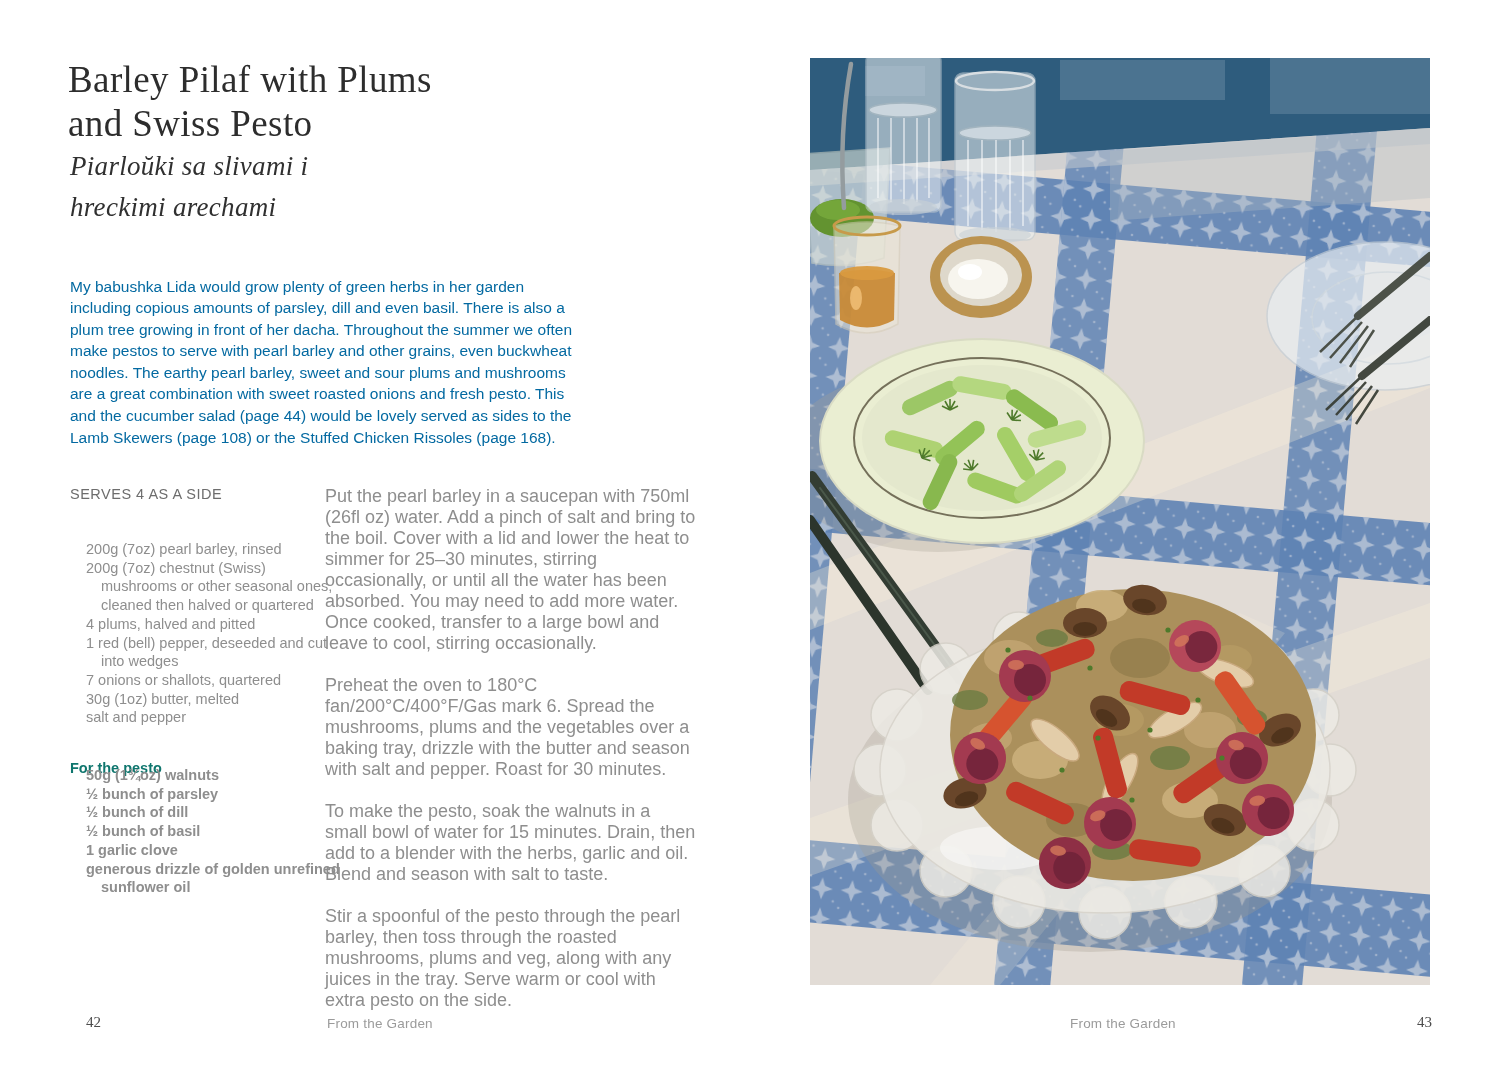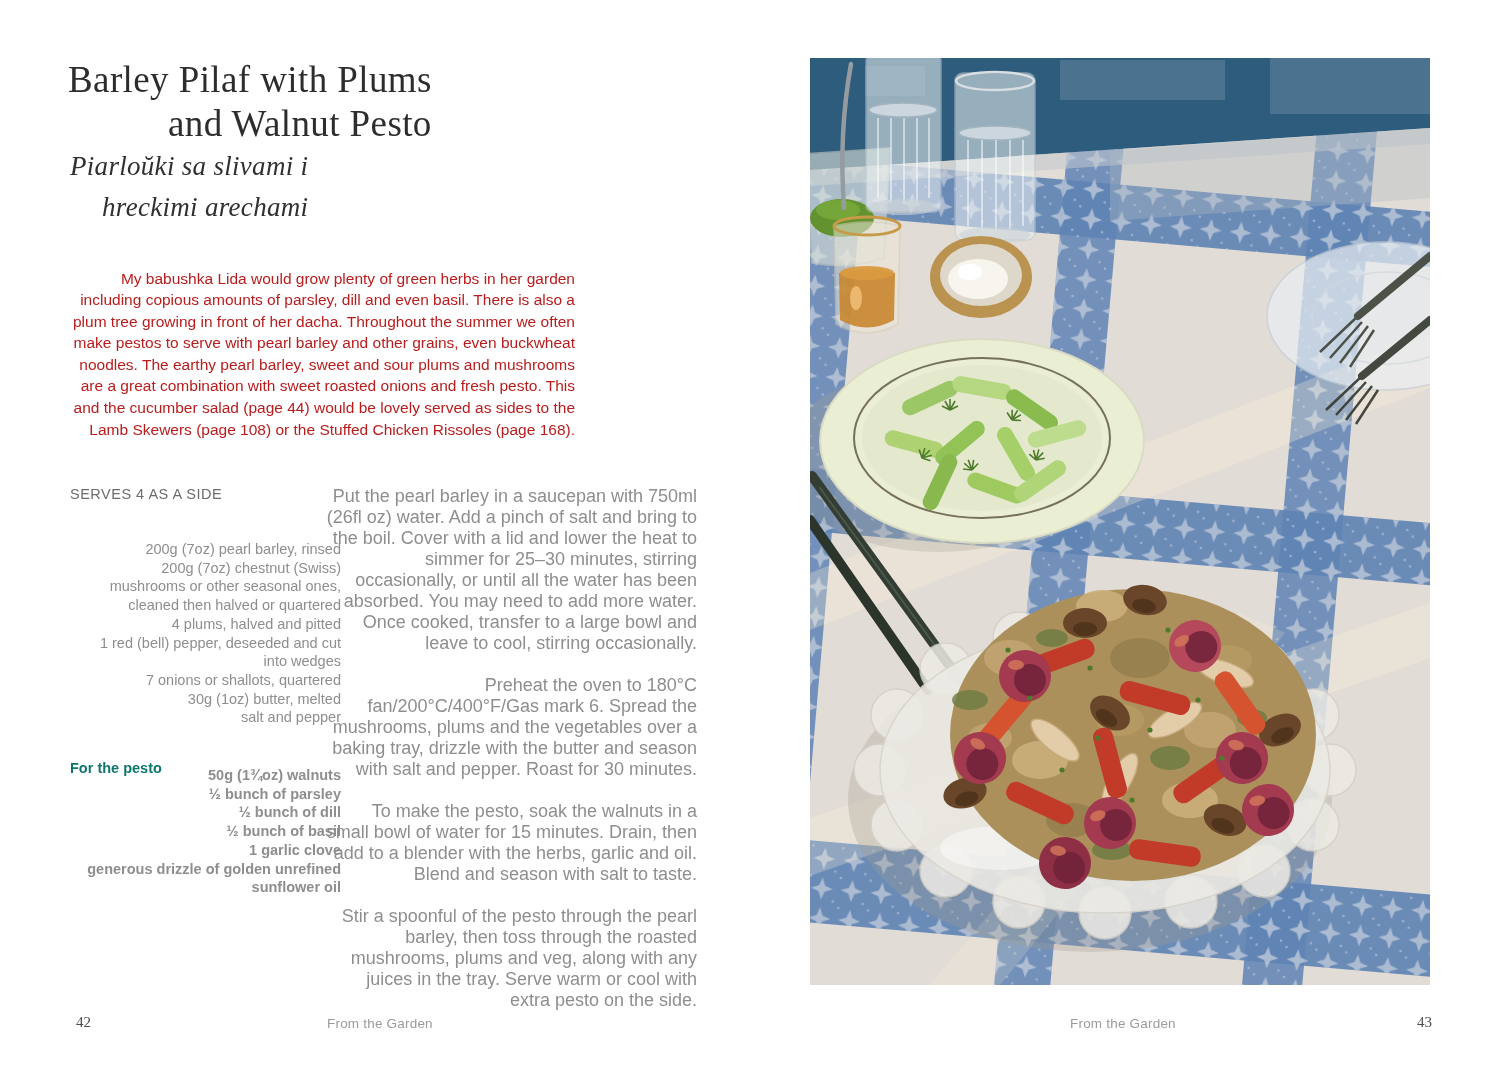--- a/index.html
+++ b/index.html
@@ -15,22 +15,22 @@
     left:68px; top:58px; margin:0;
     font-family:"Liberation Serif", serif; font-weight:400;
     font-size:37px; line-height:44px; letter-spacing:.4px; color:#2d2d2d;
   }
   .recipe-subtitle {
     left:70px; top:146px;
     font-family:"Liberation Serif", serif; font-style:italic;
     font-size:27px; line-height:41px; color:#303030; letter-spacing:.3px;
   }
   .intro {
-    left:70px; top:252px; width:505px;
-    font-size:15.5px; line-height:21.6px; color:#b91c1c;
+    left:70px; top:260px; width:505px;
+    font-size:15.5px; line-height:21.6px; color:#0369a1;
   }
   .serves {
     left:70px; top:486px;
     font-size:14.5px; letter-spacing:.5px; color:#6d6d6d;
   }
   ul.ing { list-style:none; margin:16px; padding:0; }
   ul.ing li {
     padding-left:15px; text-indent:-15px;
     font-size:14.5px; line-height:18.7px; color:#8e8e8e;
   }
@@ -42,25 +42,25 @@
 
   .folio { font-family:"Liberation Serif", serif; font-size:15px; color:#4c4c4c; }
   .running-head { font-size:13.5px; color:#9b9b9b; letter-spacing:.2px; }
 
   .photo-wrap { left:810px; top:58px; width:620px; height:927px; }
   .photo-wrap svg { display:block; }
 </style>
 </head>
 <body>
 
-<div class="abs" style="left:0;top:0;width:750px;height:984px;text-align:right;">
+<div class="abs" style="left:0;top:0;width:750px;height:984px;">
 
   <h1 class="abs recipe-title">
     <span>Barley Pilaf with Plums</span><br>
-    <span>and Walnut Pesto</span>
+    <span>and Swiss Pesto</span>
   </h1>
 
   <div class="abs recipe-subtitle">
     <span>Piarloŭki sa slivami i</span><br>
     <span>hreckimi arechami</span>
   </div>
 
   <p class="abs intro">My babushka Lida would grow plenty of green herbs in her garden including copious amounts of parsley, dill and even basil. There is also a plum tree growing in front of her dacha. Throughout the summer we often make pestos to serve with pearl barley and other grains, even buckwheat noodles. The earthy pearl barley, sweet and sour plums and mushrooms are a great combination with sweet roasted onions and fresh pesto. This and the cucumber salad (page 44) would be lovely served as sides to the Lamb Skewers (page 108) or the Stuffed Chicken Rissoles (page 168).</p>
 
   <div class="abs serves">SERVES 4 AS A SIDE</div>
@@ -86,21 +86,21 @@
     <li>generous drizzle of golden unrefined sunflower oil</li>
   </ul>
 
   <div class="abs method">
     <p>Put the pearl barley in a saucepan with 750ml (26fl oz) water. Add a pinch of salt and bring to the boil. Cover with a lid and lower the heat to simmer for 25–30 minutes, stirring occasionally, or until all the water has been absorbed. You may need to add more water. Once cooked, transfer to a large bowl and leave to cool, stirring occasionally.</p>
     <p>Preheat the oven to 180°C fan/200°C/400°F/Gas mark 6. Spread the mushrooms, plums and the vegetables over a baking tray, drizzle with the butter and season with salt and pepper. Roast for 30 minutes.</p>
     <p>To make the pesto, soak the walnuts in a small bowl of water for 15 minutes. Drain, then add to a blender with the herbs, garlic and oil. Blend and season with salt to taste.</p>
     <p>Stir a spoonful of the pesto through the pearl barley, then toss through the roasted mushrooms, plums and veg, along with any juices in the tray. Serve warm or cool with extra pesto on the side.</p>
   </div>
 
-  <div class="abs folio" style="left:76px;top:1014px;">42</div>
+  <div class="abs folio" style="left:86px;top:1014px;">42</div>
   <div class="abs running-head" style="left:327px;top:1016px;">From the Garden</div>
 </div>
 
 <div class="abs" style="left:750px;top:0;width:750px;height:1071px;">
 
   <figure class="abs photo-wrap" style="left:60px;top:58px;margin:0;">
     <svg width="620" height="927" viewBox="0 0 620 927" xmlns="http://www.w3.org/2000/svg">
       <defs>
         <pattern id="starp" width="30" height="30" patternUnits="userSpaceOnUse">
           <path d="M15 4 L18 12 L26 15 L18 18 L15 26 L12 18 L4 15 L12 12 Z" fill="#d6dae3" opacity="0.6"></path>

